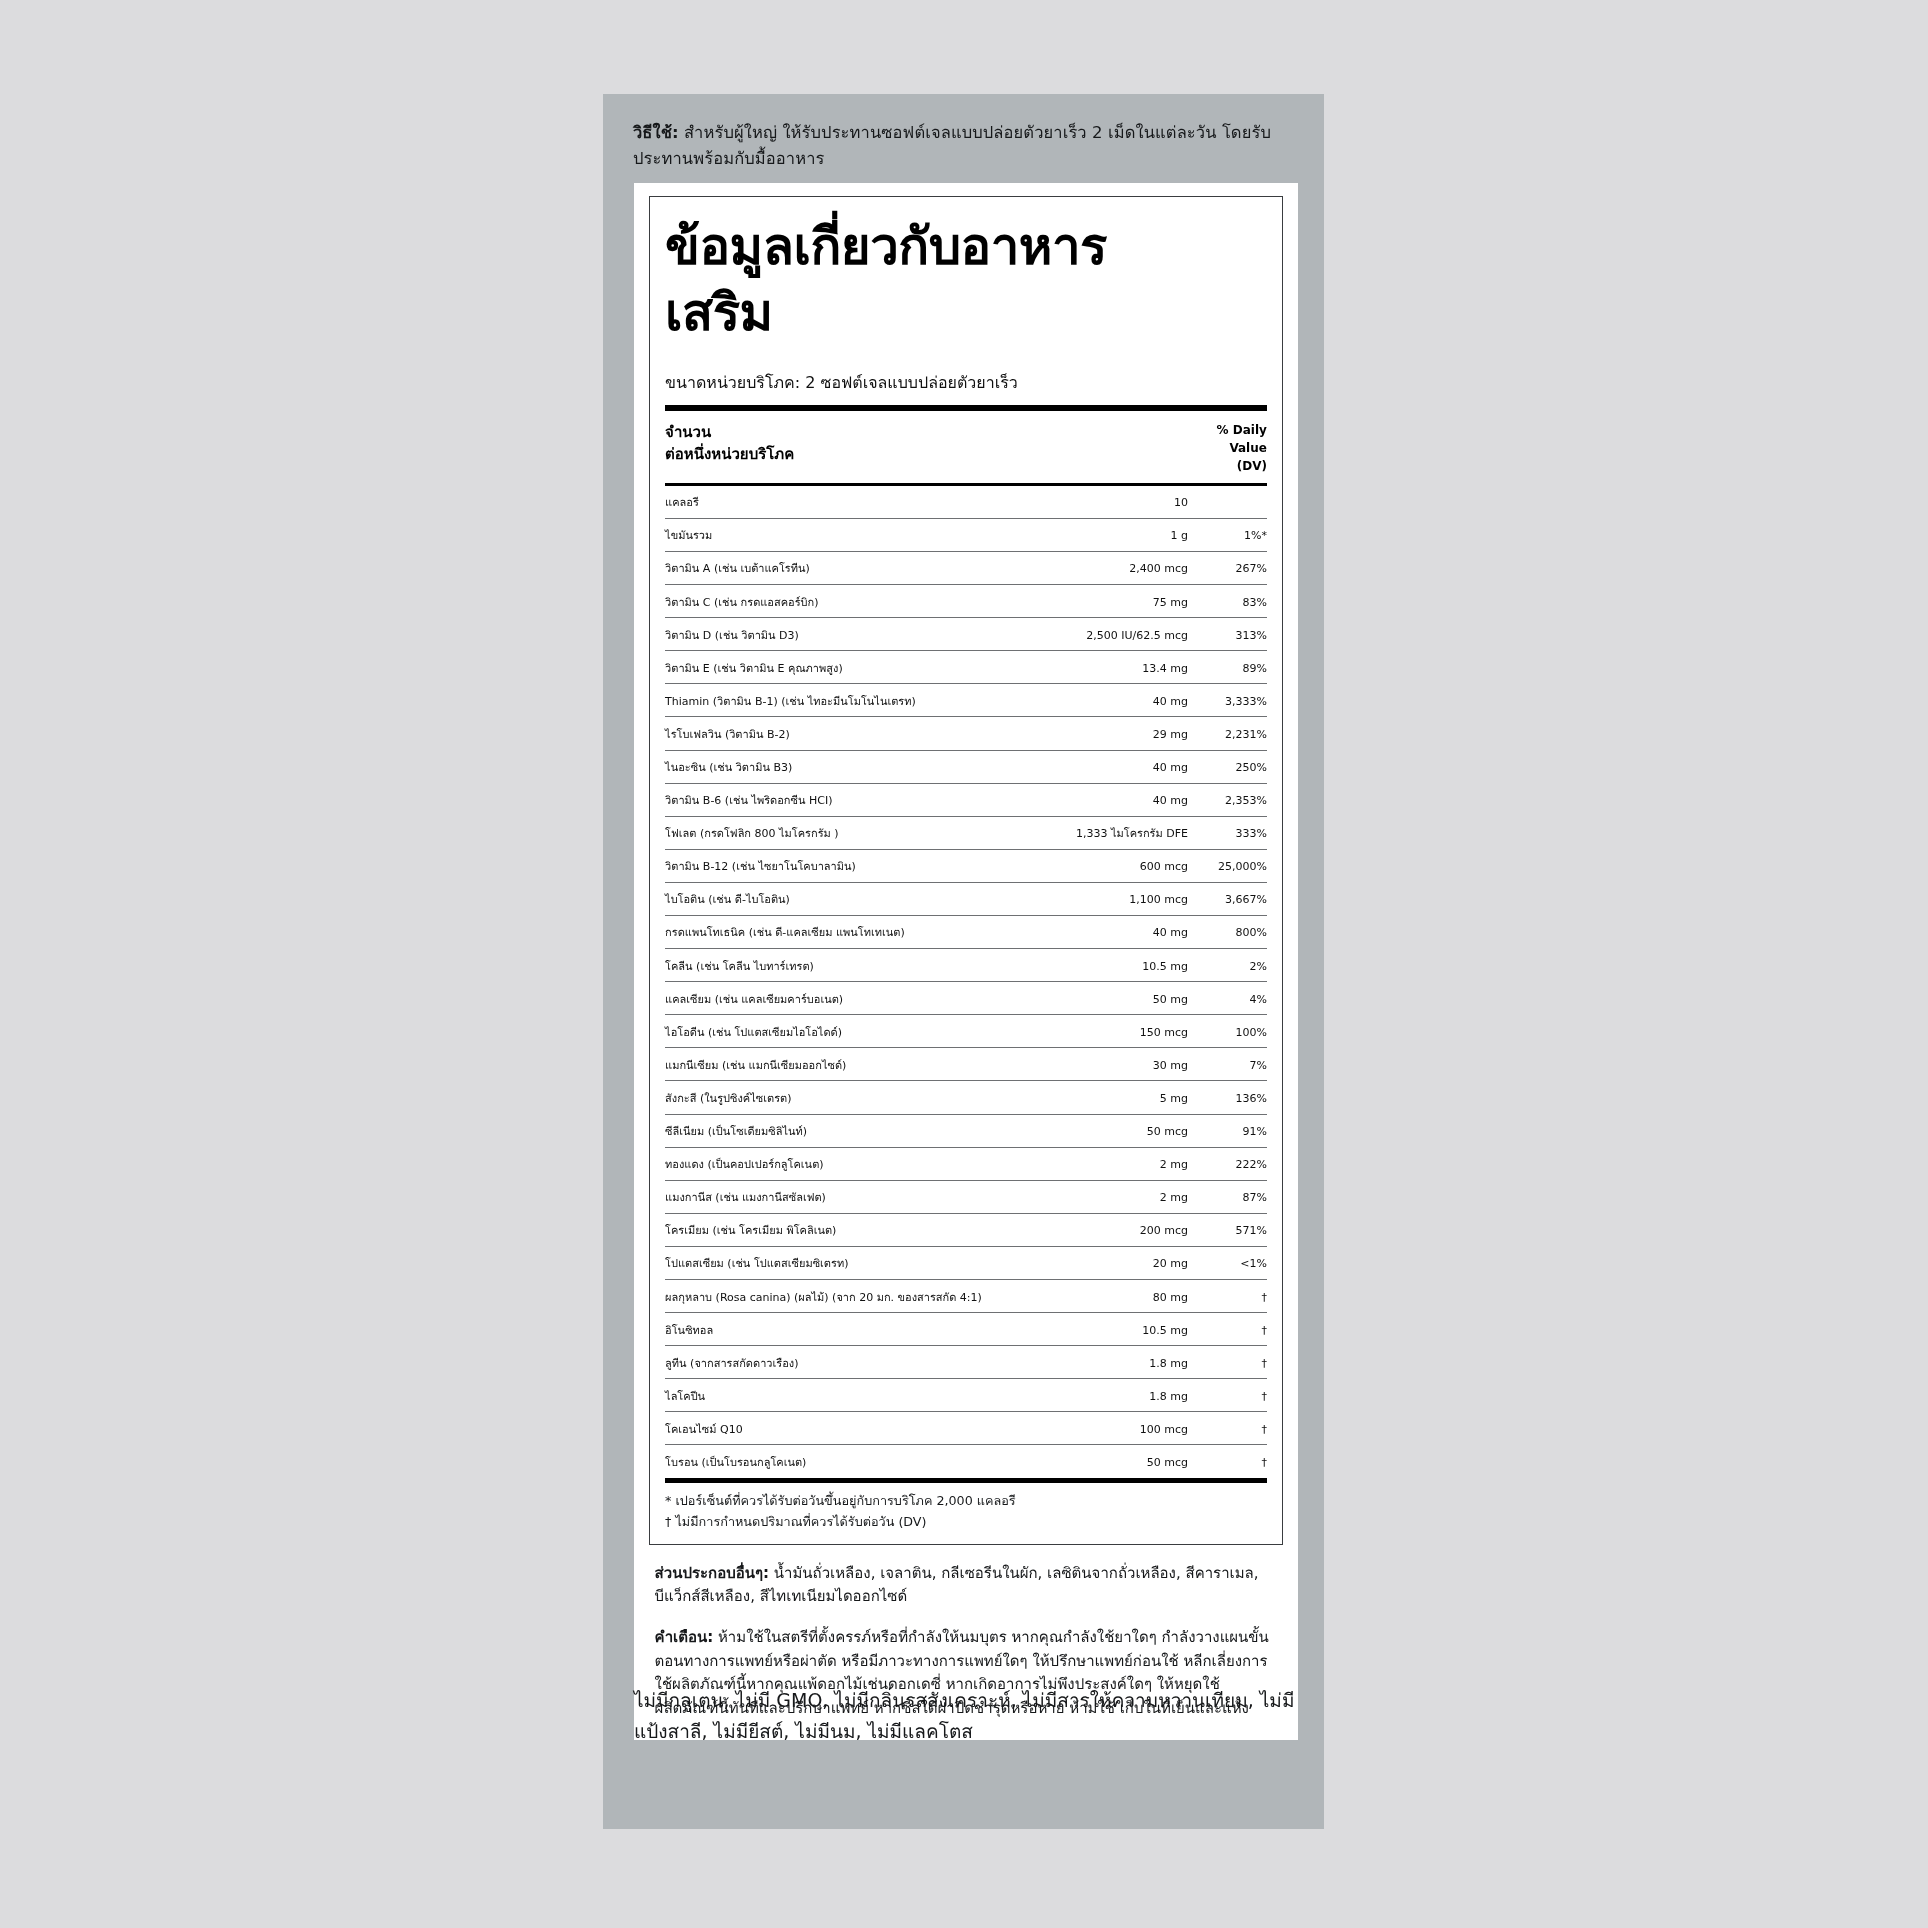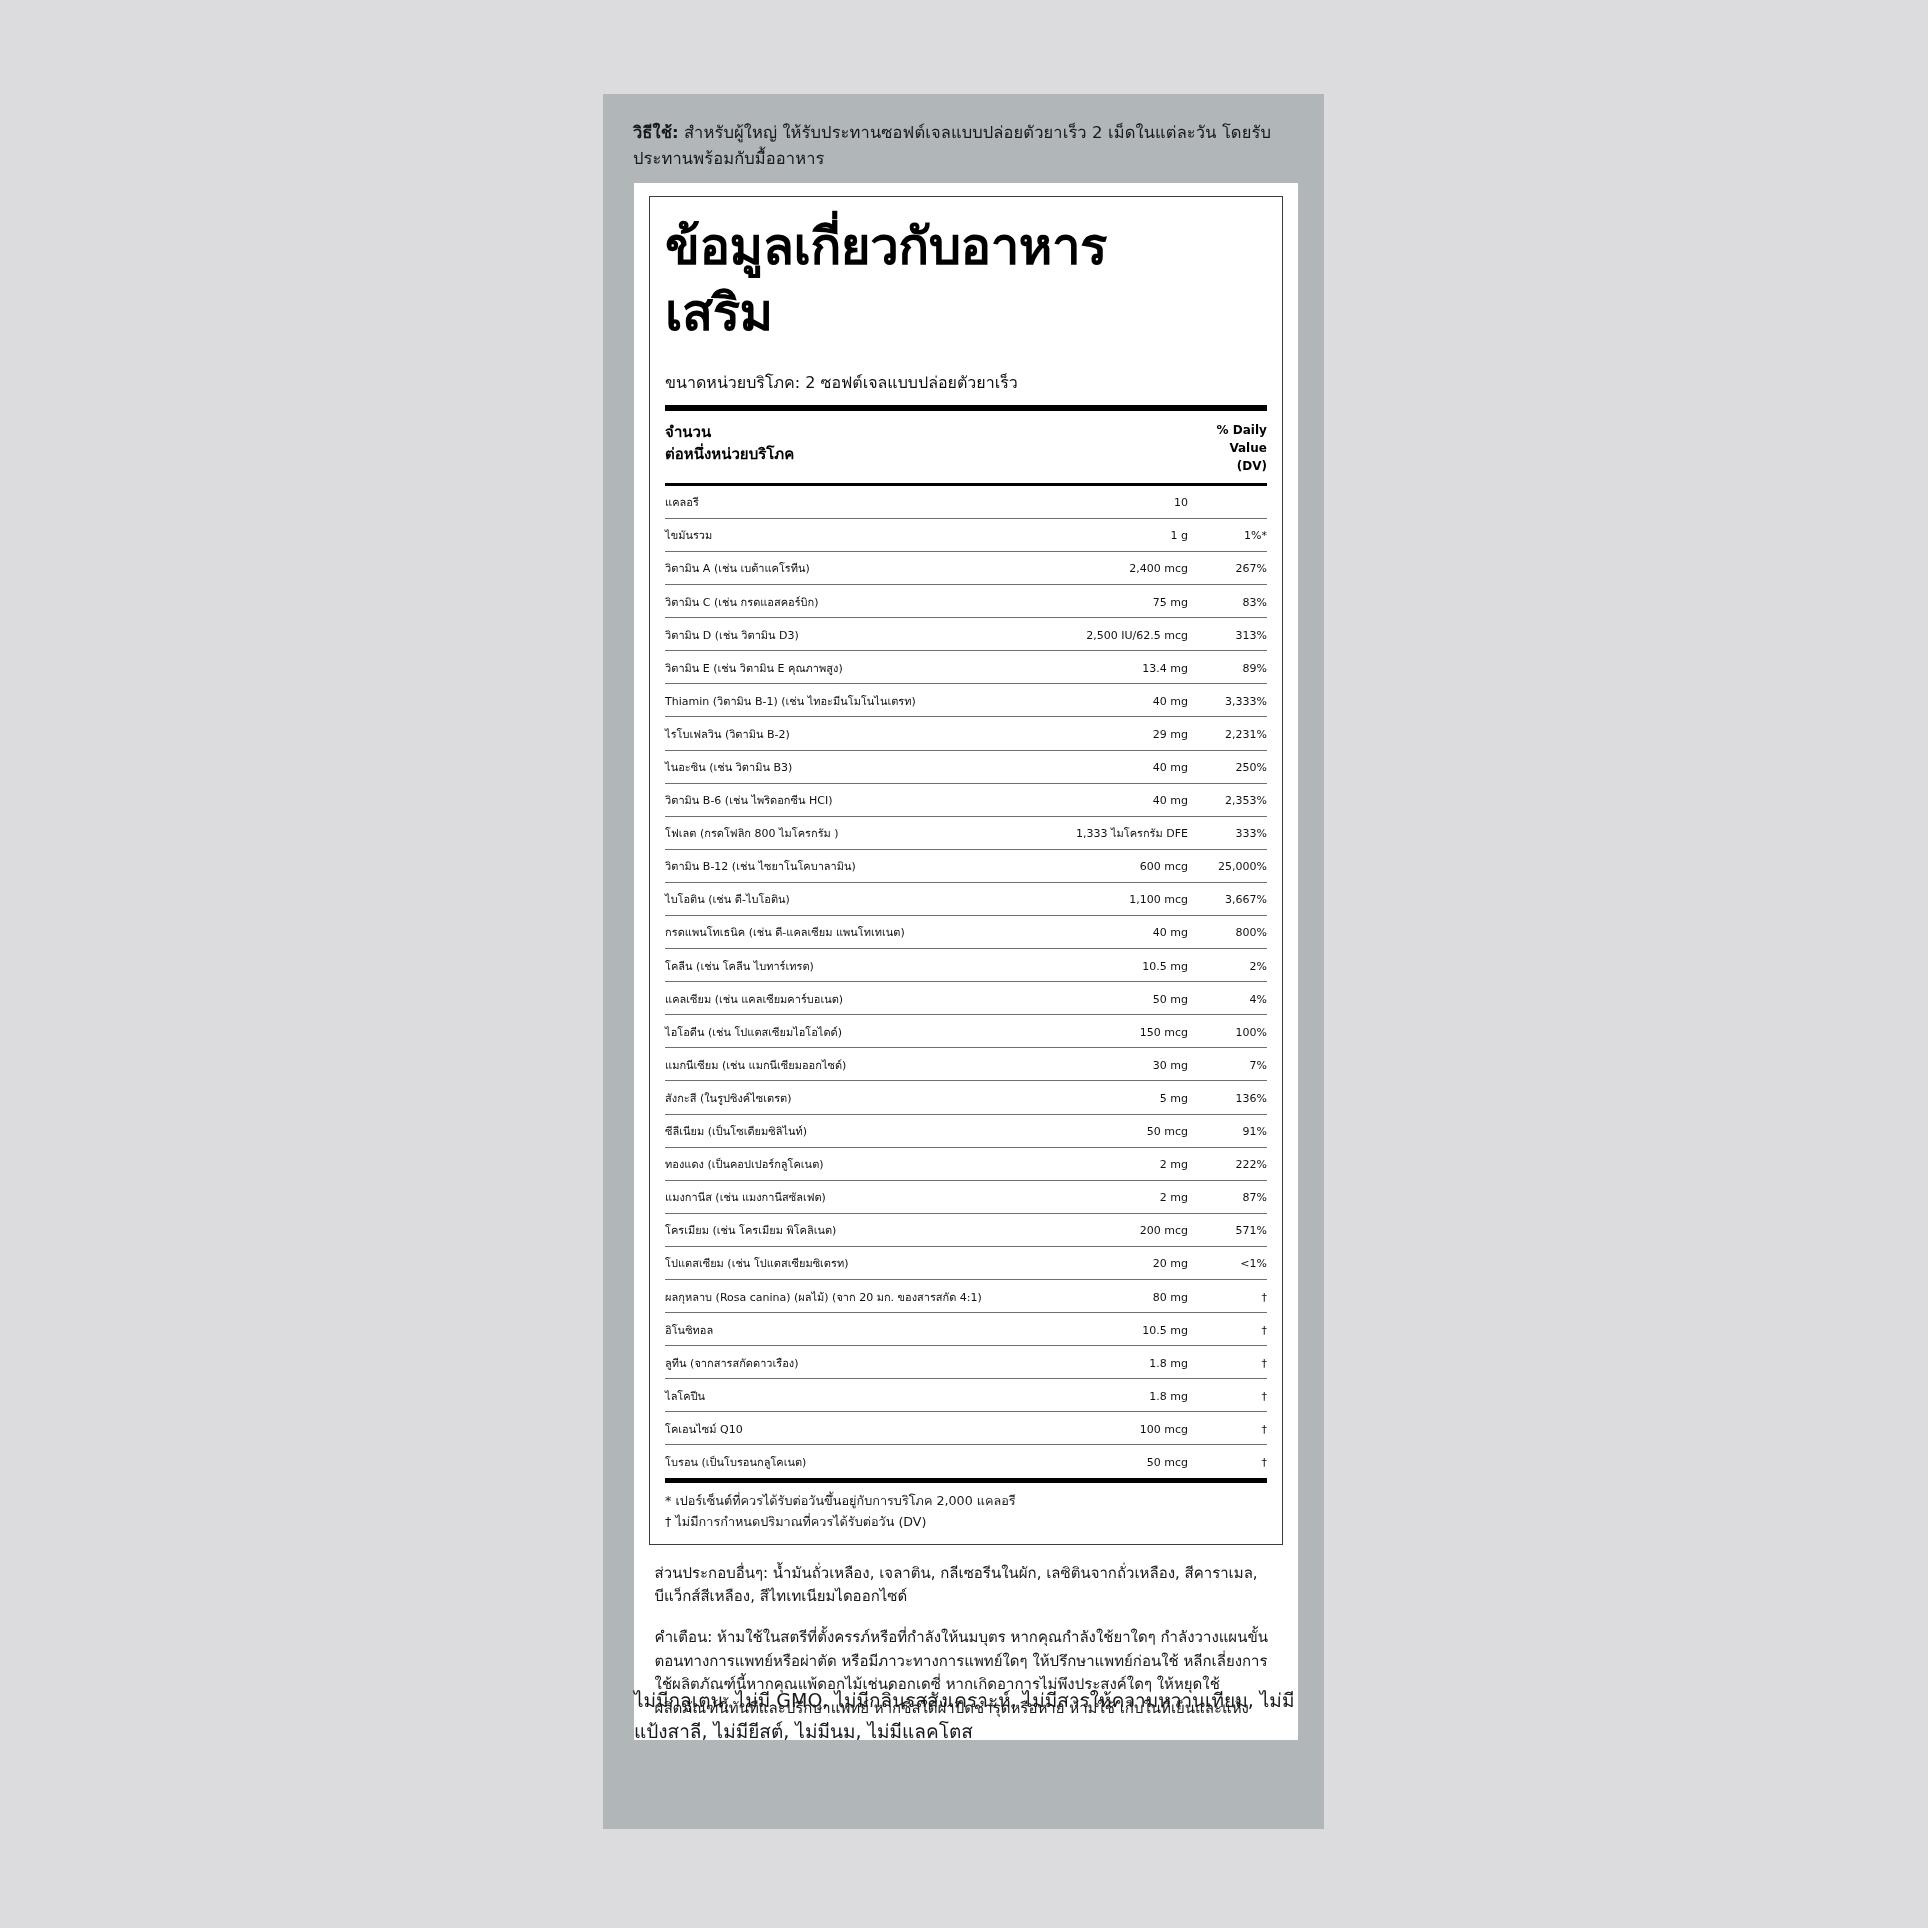--- a/index.html
+++ b/index.html
@@ -117,21 +117,21 @@
     padding: 9.4px 11.3px 11.3px 11.3px;
   }
 
   
   .blk {
     margin: 17px 5.6px 0 5.6px;
     font-size: 15px;
     line-height: 1.58;
     color: #16181a;
   }
-  .blk b { font-weight: 400; }
+  .blk b { font-weight: 700; }
 
   .claims {
     position: absolute;
     left: 31px;
     top: 1591px;
     width: 665px;
     font-size: 19px;
     line-height: 1.62;
     color: #16181a;
   }

